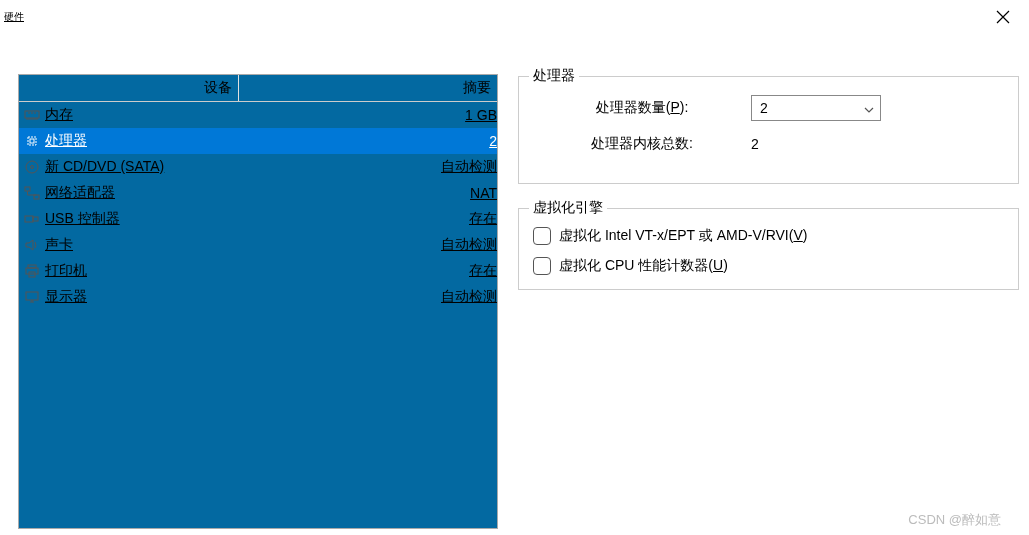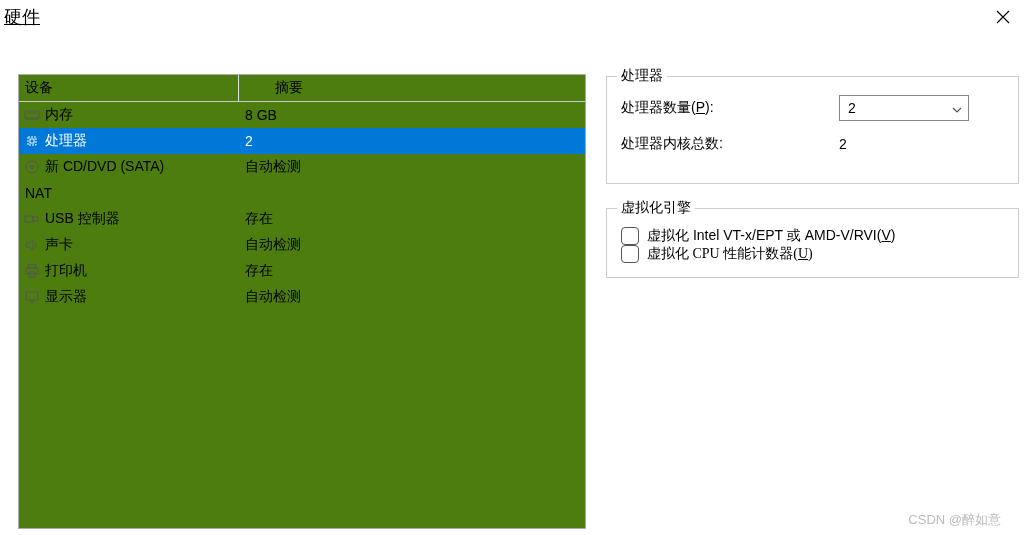--- a/index.html
+++ b/index.html
@@ -13,40 +13,41 @@
       overflow: hidden;
       position: relative;
     }
     .titlebar {
       display: flex;
       justify-content: space-between;
       align-items: center;
       padding: 6px 10px 6px 4px;
       height: 34px;
     }
-    .titlebar .title { font-size: 18px; text-decoration: underline; }
+    .titlebar .title { font-size: 10px; text-decoration: underline; }
     .close-btn {
       font-size: 18px;
       cursor: pointer;
       width: 32px;
       height: 24px;
       display: flex;
       align-items: center;
       justify-content: center;
     }
     .content {
       display: flex;
       gap: 20px;
       padding: 40px 10px 0 18px;
     }
     .left-panel {
       border: 1px solid #aaa;
-      width: 568px;
+      width: 480px;
       height: 455px;
-      background: #4d7c0f;
+      background: #0369a1;
+      text-align: right;
     }
     .hw-header {
       display: flex;
       border-bottom: 1px solid #ccc;
       font-size: 14px;
     }
     .hw-header .col-device {
       width: 220px;
       padding: 4px 6px;
       border-right: 1px solid #e0e0e0;
@@ -54,20 +55,21 @@
     .hw-header .col-summary {
       flex: 1;
       padding: 4px 6px;
       margin-left: 30px;
     }
     .hw-row {
       display: flex;
       align-items: center;
       height: 26px;
       font-size: 14px;
+      text-decoration: underline;
     }
     .hw-row.selected {
       background: #0078d7;
       color: #fff;
     }
     .hw-row .col-device {
       width: 220px;
       display: flex;
       align-items: center;
       padding-left: 4px;
@@ -103,20 +105,21 @@
       left: 10px;
       background: #fff;
       padding: 0 4px;
       font-size: 14px;
     }
     .form-row {
       display: flex;
       align-items: center;
       margin-bottom: 14px;
       font-size: 14px;
+      text-align: center;
     }
     .form-row:last-child { margin-bottom: 16px; }
     .form-label { width: 218px; }
     .form-value { }
     .combo {
       position: relative;
       width: 130px;
       height: 26px;
       border: 1px solid #888;
       display: flex;
@@ -129,24 +132,24 @@
       right: 6px;
       top: 50%;
       transform: translateY(-50%);
       pointer-events: none;
     }
     .chev svg { stroke: #555; fill: none; }
     .checkbox-row {
       display: flex;
       align-items: center;
       gap: 8px;
-      margin-bottom: 0;
-      font-size: 14px;
-    }
-    .checkbox-row:last-child { margin-bottom: 0; font-family: Liberation Serif, serif; }
+      margin-bottom: 12px;
+      font-size: 14px;
+    }
+    .checkbox-row:last-child { margin-bottom: 0; }
     .chk {
       width: 18px;
       height: 18px;
       border: 1.5px solid #555;
       border-radius: 4px;
       flex-shrink: 0;
     }
     .underline { text-decoration: underline; }
     .watermark {
       position: absolute;
@@ -178,21 +181,21 @@
         <div class="hw-row">
           <div class="col-device">
             <span class="hw-icon">
               <svg width="16" height="12" viewBox="0 0 16 12">
                 <rect x="1" y="2" width="14" height="7" stroke="#555" fill="none"></rect>
                 <path d="M3 9 v2 M5 9 v2 M7 9 v2 M9 9 v2 M11 9 v2 M13 9 v2 M4 4 h2 M7 4 h2 M10 4 h2" stroke="#555"></path>
               </svg>
             </span>
             <span>内存</span>
           </div>
-          <div class="col-summary">8 GB</div>
+          <div class="col-summary">1 GB</div>
         </div>
         <div class="hw-row selected">
           <div class="col-device">
             <span class="hw-icon">
               <svg width="16" height="16" viewBox="0 0 16 16">
                 <rect x="4" y="4" width="8" height="8" stroke="#fff" fill="none" stroke-dasharray="2 1"></rect>
                 <rect x="6" y="6" width="4" height="4" stroke="#fff" fill="none"></rect>
               </svg>
             </span>
             <span>处理器</span>
@@ -205,20 +208,30 @@
               <svg width="16" height="16" viewBox="0 0 16 16">
                 <circle cx="8" cy="8" r="6" stroke="#555" fill="none"></circle>
                 <circle cx="8" cy="8" r="1.5" stroke="#555" fill="none"></circle>
               </svg>
             </span>
             <span>新 CD/DVD (SATA)</span>
           </div>
           <div class="col-summary">自动检测</div>
         </div>
         <div class="hw-row">
+          <div class="col-device">
+            <span class="hw-icon">
+              <svg width="16" height="14" viewBox="0 0 16 14">
+                <rect x="1" y="1" width="5" height="4" stroke="#555" fill="none"></rect>
+                <rect x="10" y="9" width="5" height="4" stroke="#555" fill="none"></rect>
+                <path d="M3.5 5 v4 h9 V9" stroke="#555" fill="none"></path>
+              </svg>
+            </span>
+            <span>网络适配器</span>
+          </div>
           <div class="col-summary">NAT</div>
         </div>
         <div class="hw-row">
           <div class="col-device">
             <span class="hw-icon">
               <svg width="16" height="12" viewBox="0 0 16 12">
                 <rect x="1" y="3" width="8" height="6" stroke="#555" fill="none"></rect>
                 <rect x="9" y="4" width="5" height="4" stroke="#555" fill="none"></rect>
               </svg>
             </span>

